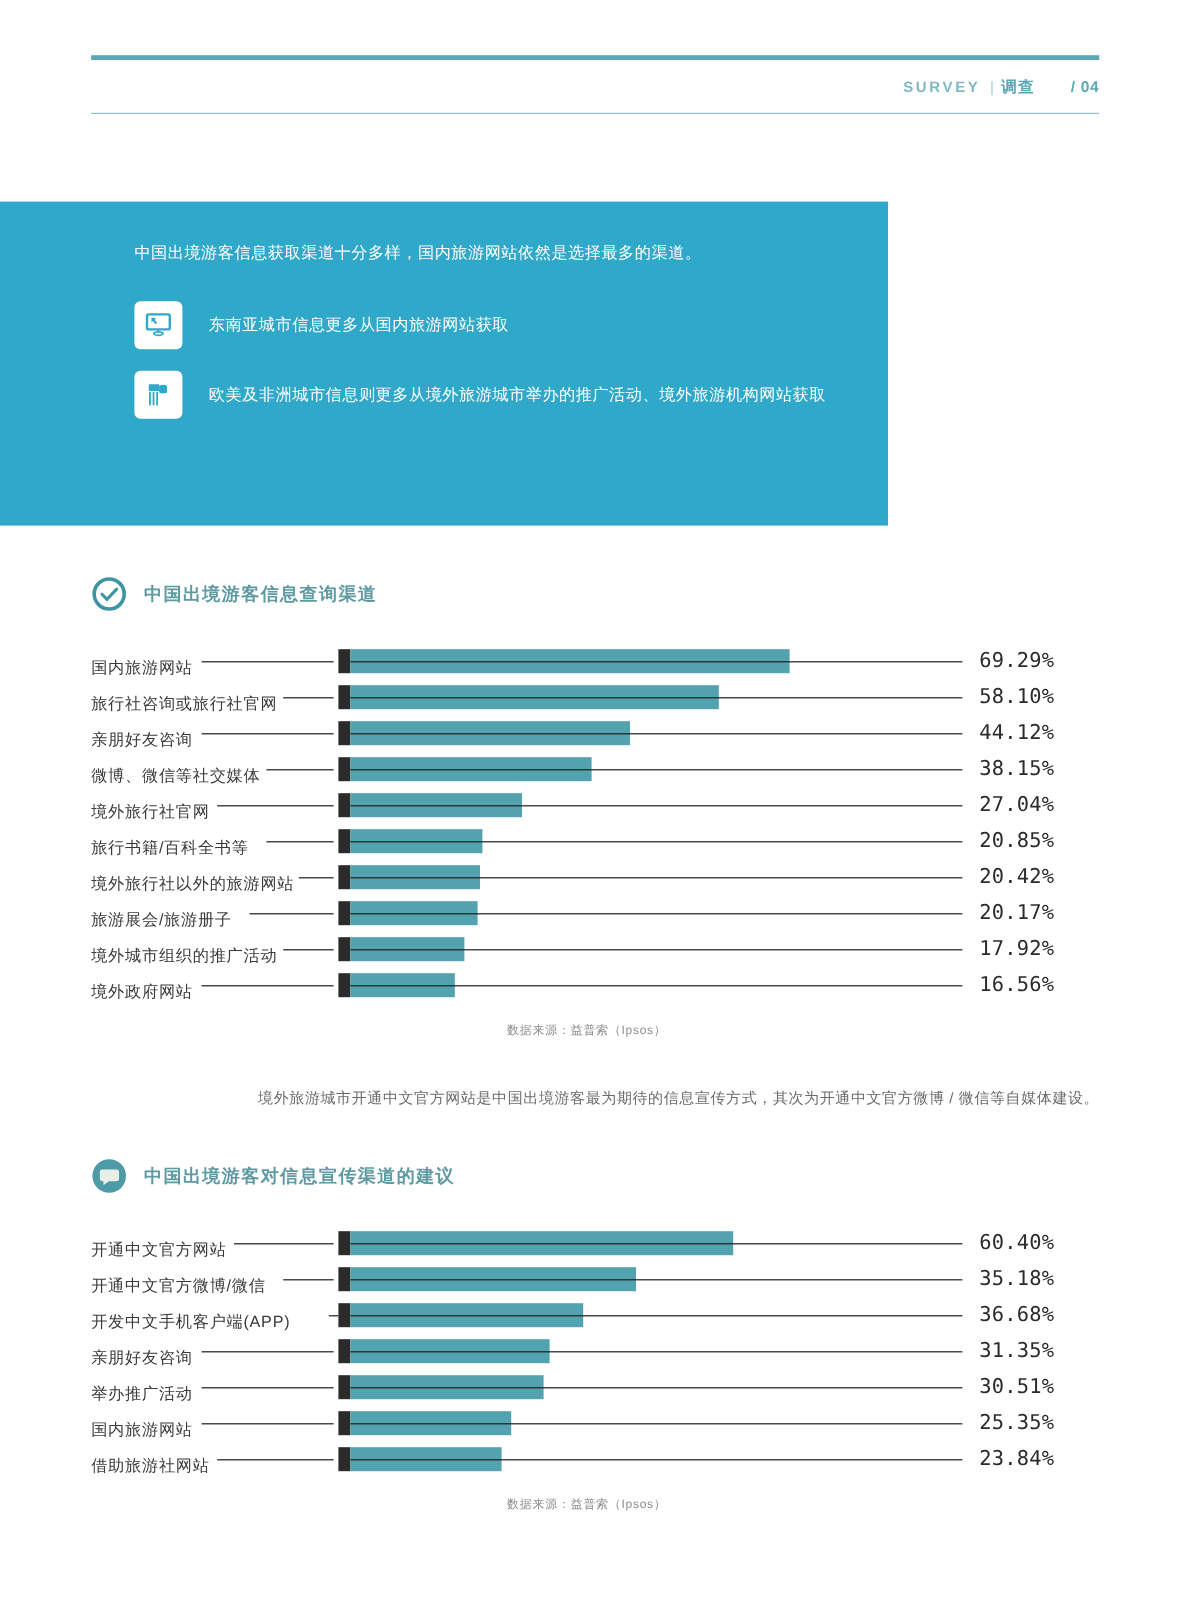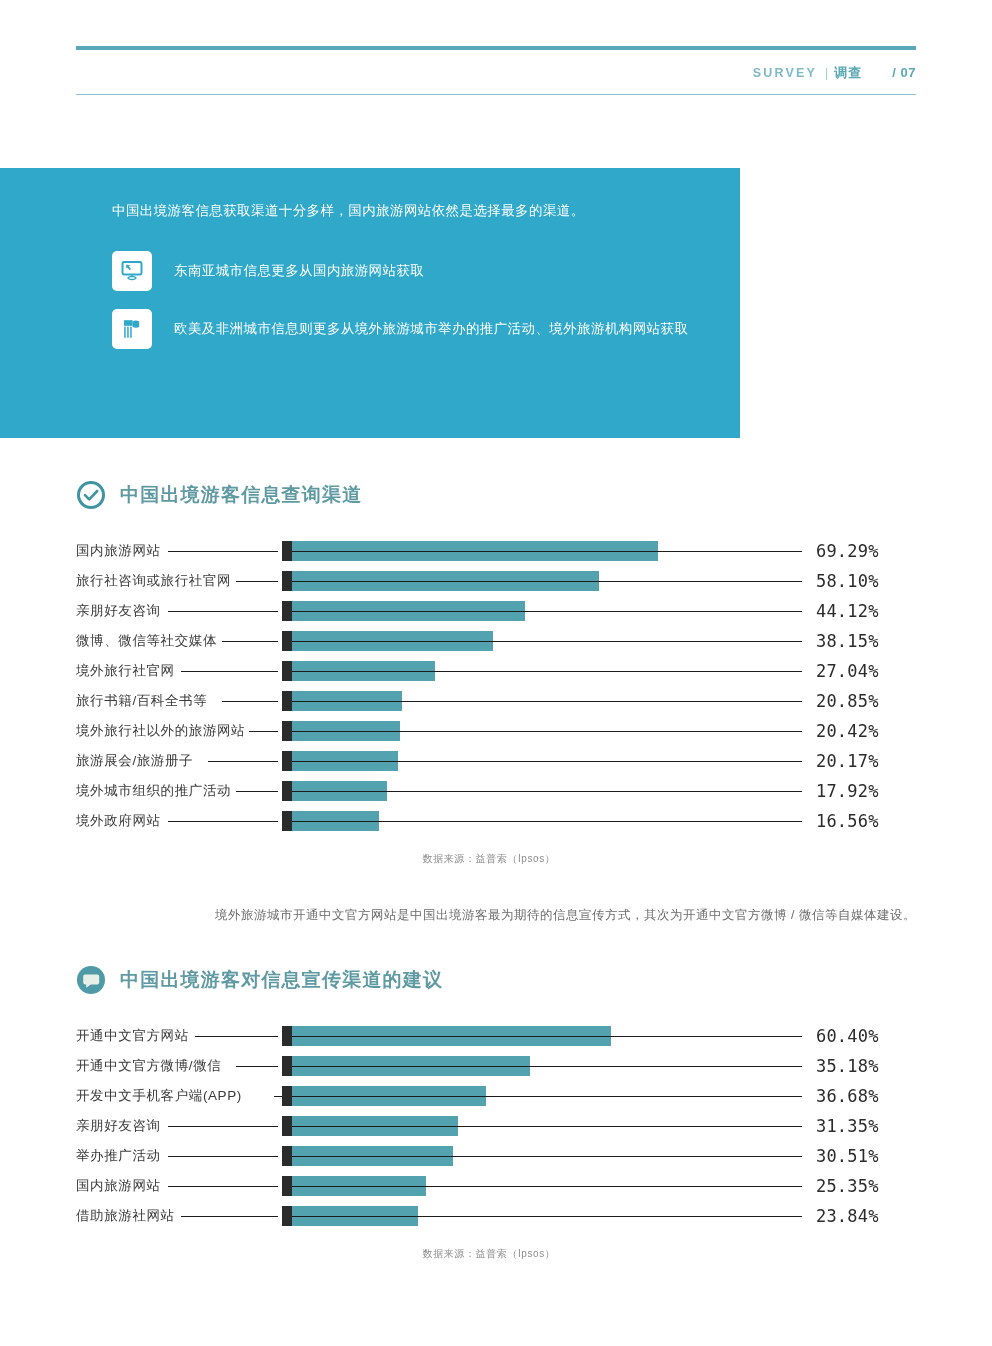--- a/index.html
+++ b/index.html
@@ -123,42 +123,42 @@
   .section-title-icon {
     width: 30px;
     height: 30px;
     flex: 0 0 30px;
     margin-right: 14px;
     display: flex;
     align-items: center;
     justify-content: center;
   }
   .section-title-text {
-    font-size: 19px;
+    font-size: 15px;
     font-weight: bold;
     color: #5f9aa3;
     letter-spacing: 1.2px;
   }
 
   .chart {
     position: relative;
   }
   .chart-row {
     position: relative;
     height: 30px;
   }
   
   .label-col {
     position: absolute;
     left: 0;
     top: 0;
     width: 206px;
     height: 30px;
     display: flex;
-    align-items: center;
+    align-items: flex-end;
   }
   .label-col .lbl {
     font-size: 13.5px;
     color: #3a3a3a;
     letter-spacing: 0.6px;
     white-space: nowrap;
   }
   .leader {
     position: absolute;
     top: 15px;
@@ -227,21 +227,21 @@
 </style>
 </head>
 <body>
 
 <div class="page-header">
   <div class="header-rule-top"></div>
   <div class="header-meta">
     <span class="hm-survey">SURVEY</span>
     <span class="hm-sep">|</span>
     <span class="hm-cn">调查</span>
-    <span class="hm-page">/ 07</span>
+    <span class="hm-page">/ 04</span>
   </div>
   <div class="header-rule-bottom"></div>
 </div>
 
 <div class="callout">
   <div class="callout-lead">中国出境游客信息获取渠道十分多样，国内旅游网站依然是选择最多的渠道。</div>
 
 
   <div class="callout-item">
     <span class="callout-icon">

